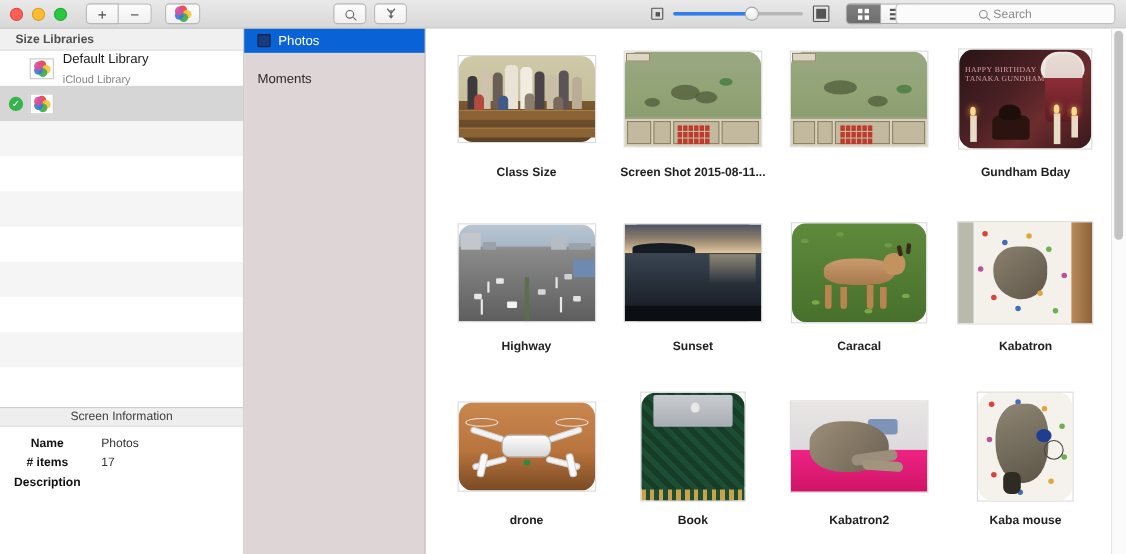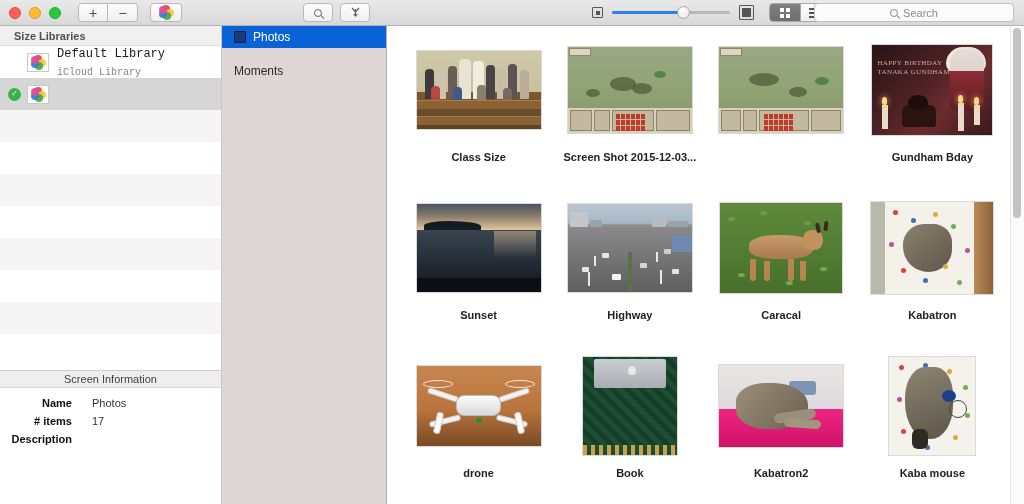--- a/index.html
+++ b/index.html
@@ -97,21 +97,21 @@
 
   
   .body { flex: 1; display: flex; min-height: 0; }
 
   
   .sidebar { width: 222px; flex: 0 0 222px; border-right: 1px solid #c8c8c8;
              display: flex; flex-direction: column; background:#fff; }
   .lib-header { height: 20px; background: #f0f0f0; border-bottom: 1px solid #dcdcdc;
                 display:flex; align-items:center; padding-left: 14px;
                 font-size: 11px; font-weight: bold; color: #505050; }
-  .lib-list { flex: 1; overflow: hidden; font-family: Liberation Mono, monospace; }
+  .lib-list { flex: 1; overflow: hidden; }
   .librow { height: 32px; display:flex; align-items:center; position: relative; padding-left: 8px; }
   .librow.stripe { background:#f5f5f5; }
   .librow.selected { background:#d6d6d6; }
   .check { width:13px; height:13px; border-radius:50%; background:#36b34a;
            display:flex; align-items:center; justify-content:center;
            color:#fff; font-size:9px; line-height:1; flex:0 0 13px; }
   .check.hidden { visibility:hidden; }
   .libicon { width:22px; height:19px; margin-left:6px; flex:0 0 22px;
              background:#fff; border:1px solid #c9c9c9;
              display:flex; align-items:center; justify-content:center; }
@@ -119,22 +119,22 @@
   .libtitle { font-size: 12px; color:#1a1a1a; }
   .libtitle.bold { font-weight: bold; }
   .libsub { font-size: 10px; color:#858585; }
 
   .info-header { height: 18px; background:#eeeeee; border-top:1px solid #cfcfcf;
                  border-bottom:1px solid #d8d8d8;
                  display:flex; align-items:center; justify-content:center;
                  font-size: 11px; color:#404040; }
   .info-body { height: 116px; padding-top: 9px; background:#fff; }
   .inforow { display:flex; font-size:11px; margin-bottom:6px; }
-  .infolabel { width: 92px; text-align:right; font-weight:bold; color:#111;
-               padding-right: 20px; }
+  .infolabel { width: 92px; text-align:center; font-weight:bold; color:#111;
+               padding-right: 6px; }
   .infoval { color:#333; }
 
   
   .midpanel { width: 165px; flex: 0 0 165px; background:#ded5d7;
               border-right:1px solid #b9b0b2; }
   .midrow { height: 22px; display:flex; align-items:center; padding-left: 12px; gap:7px;
             font-size: 12px; color:#2a2a2a; }
   .midrow.selected { background:#0a63d6; color:#fff; }
   .midicon { width:12px; height:12px; background:#1a3a7a; border:1.5px solid #0b2250;
              border-radius:1px; flex:0 0 12px; }
@@ -150,21 +150,21 @@
            overflow:hidden; position:relative; }
   .caption { margin-top: 11px; font-size: 11px; font-weight: bold; color:#222;
              text-align:center; }
 
   .scrollbar { position:absolute; right:0; top:0; width:14px; height:100%;
                background:#fbfbfb; border-left:1px solid #e4e4e4; }
   .scrollthumb { position:absolute; right:3px; top:2px; width:8px; height:190px;
                  background:#c3c3c3; border-radius:4px; }
 
   
-  .art { width:100%; height:100%; position:relative; }
+  .art { width:100%; height:100%; position:relative;border-radius:13px; }
 
   
   .a-class { background: linear-gradient(to bottom, #cfc9a8 0%, #c6c09c 52%, #7a5a32 52%, #5c4124 100%); }
   .a-class .fig { position:absolute; bottom:38%; width:9px; border-radius:4px 4px 0 0; }
   .a-class .desk { position:absolute; left:0; right:0; height:9px; background:#8a6234;
                    border-top:1px solid #a97c46; }
 
   
   .a-game { background: linear-gradient(to bottom, #9aa882 0%, #93a477 40%, #8b9e6f 70%, #849a68 100%); }
   .a-game .blob { position:absolute; background:#4f5c3a; border-radius:50%; opacity:.75; }
@@ -477,21 +477,21 @@
                         <i></i>
                         <i></i>
                         <i></i>
                     </span>
                   </div>
                   <div class="uipanel" style="flex:0 0 34px;"></div>
                 </div>
               </div>
             </div>
           </div>
-          <div class="caption">Screen Shot 2015-12-03...</div>
+          <div class="caption">Screen Shot 2015-08-11...</div>
         </div>
 
         <div class="cell">
           <div class="thumbwrap">
             <div class="thumb" style="width:126px;height:88px;">
               <div class="art a-game">
                 <div class="corner"></div>
                 <div class="blob" style="left:30px; top:26px; width:30px; height:13px;"></div>
                 <div class="blob" style="left:70px; top:40px; width:18px; height:10px;"></div>
                 <div class="blob" style="left:96px; top:30px; width:14px; height:8px; background:#3f7a3a;"></div>
@@ -542,40 +542,20 @@
                 <div class="candle" style="left:102px; bottom:10px; height:20px;"></div>
                 <div class="flame" style="left:102px; bottom:30px;"></div>
                 <div style="position:absolute; left:30px; bottom:8px; width:34px; height:22px;
                             background:#2b1410; border-radius:6px 6px 3px 3px;"></div>
                 <div style="position:absolute; left:36px; bottom:26px; width:20px; height:14px;
                             background:#1d0e0c; border-radius:50% 50% 30% 30%;"></div>
               </div>
             </div>
           </div>
           <div class="caption">Gundham Bday</div>
-        </div>
-
-        <div class="cell">
-          <div class="thumbwrap">
-            <div class="thumb" style="width:126px;height:90px;">
-              <div class="art" style="background:#141a22;">
-                <div style="position:absolute;left:0;right:0;top:0;height:30%;
-                            background:linear-gradient(to bottom,#4a5463 0%,#8f7f6d 50%,#e3c79c 100%);"></div>
-                <div style="position:absolute;left:6%;top:19%;width:46%;height:11%;
-                            background:#151b23;border-radius:50% 60% 0 0;"></div>
-                <div style="position:absolute;left:0;right:0;top:30%;bottom:0;
-                            background:linear-gradient(to bottom,#3a4551,#10151c);"></div>
-                <div style="position:absolute;right:4%;top:31%;width:34%;height:30%;
-                            background:linear-gradient(to bottom,rgba(226,199,156,.5),rgba(226,199,156,0));"></div>
-                <div style="position:absolute;left:0;right:0;bottom:0;height:16%;
-                            background:#0b0f14;"></div>
-              </div>
-            </div>
-          </div>
-          <div class="caption">Sunset</div>
         </div>
 
         <div class="cell">
           <div class="thumbwrap">
             <div class="thumb" style="width:126px;height:90px;">
               <div class="art a-hw">
                 <div class="bldg" style="left:2px;  top:8px;  width:18px; height:22px; background:#c3c7cb;"></div>
                 <div class="bldg" style="left:22px; top:16px; width:12px; height:14px;"></div>
                 <div class="bldg" style="left:84px; top:12px; width:14px; height:18px; background:#b6bcc2;"></div>
                 <div class="bldg" style="left:100px;top:17px; width:20px; height:13px; background:#9aa3ab;"></div>
@@ -593,20 +573,40 @@
                 <div class="car" style="left:104px;bottom:18px; background:#e2e2e2;"></div>
                 <div class="bldg" style="left:104px; top:32px; width:20px; height:16px; background:#6e8ab0;"></div>
               </div>
             </div>
           </div>
           <div class="caption">Highway</div>
         </div>
 
         <div class="cell">
           <div class="thumbwrap">
+            <div class="thumb" style="width:126px;height:90px;">
+              <div class="art" style="background:#141a22;">
+                <div style="position:absolute;left:0;right:0;top:0;height:30%;
+                            background:linear-gradient(to bottom,#4a5463 0%,#8f7f6d 50%,#e3c79c 100%);"></div>
+                <div style="position:absolute;left:6%;top:19%;width:46%;height:11%;
+                            background:#151b23;border-radius:50% 60% 0 0;"></div>
+                <div style="position:absolute;left:0;right:0;top:30%;bottom:0;
+                            background:linear-gradient(to bottom,#3a4551,#10151c);"></div>
+                <div style="position:absolute;right:4%;top:31%;width:34%;height:30%;
+                            background:linear-gradient(to bottom,rgba(226,199,156,.5),rgba(226,199,156,0));"></div>
+                <div style="position:absolute;left:0;right:0;bottom:0;height:16%;
+                            background:#0b0f14;"></div>
+              </div>
+            </div>
+          </div>
+          <div class="caption">Sunset</div>
+        </div>
+
+        <div class="cell">
+          <div class="thumbwrap">
             <div class="thumb" style="width:124px;height:92px;">
               <div class="art a-car">
                 <div class="tuft" style="left:8px;  top:14px;"></div>
                 <div class="tuft" style="left:40px; top:8px;"></div>
                 <div class="tuft" style="left:84px; top:18px;"></div>
                 <div class="tuft" style="left:18px; top:70px; background:#7aa84d;"></div>
                 <div class="tuft" style="left:66px; top:78px; background:#7aa84d;"></div>
                 <div class="tuft" style="left:100px;top:64px; background:#7aa84d;"></div>
                 <div class="body"></div>
                 <div class="head"></div>

